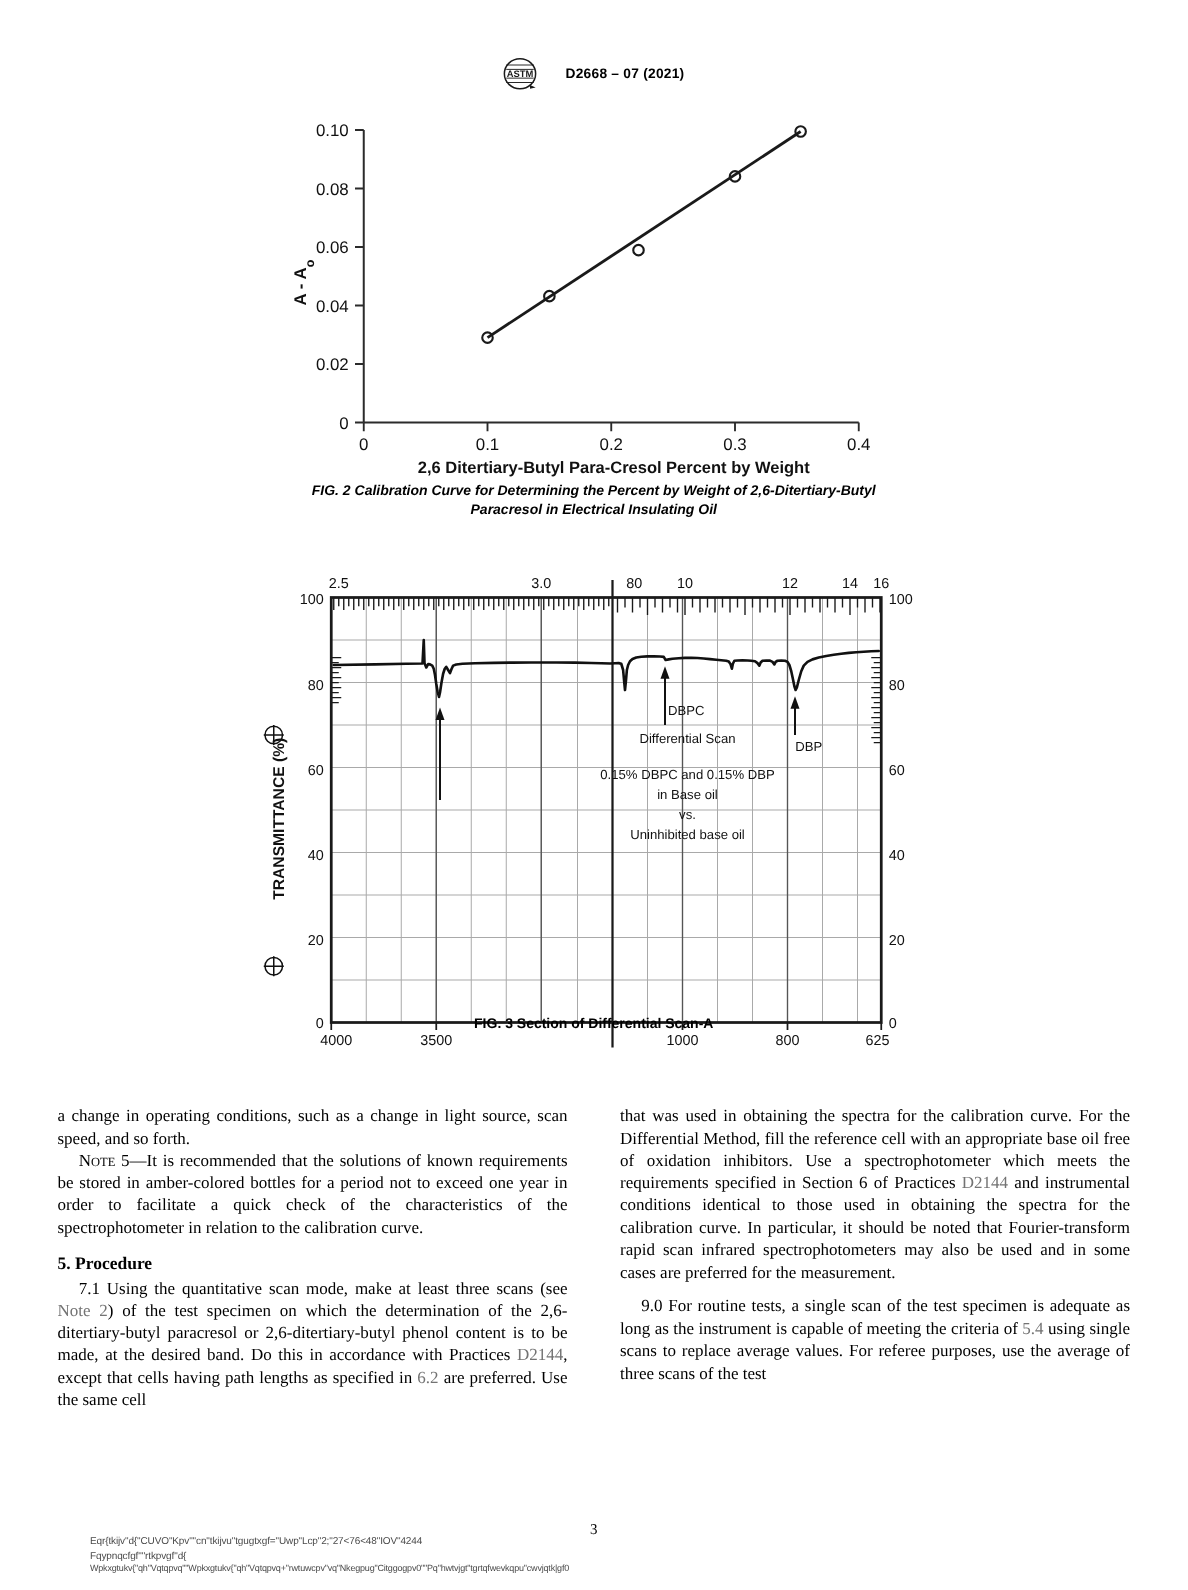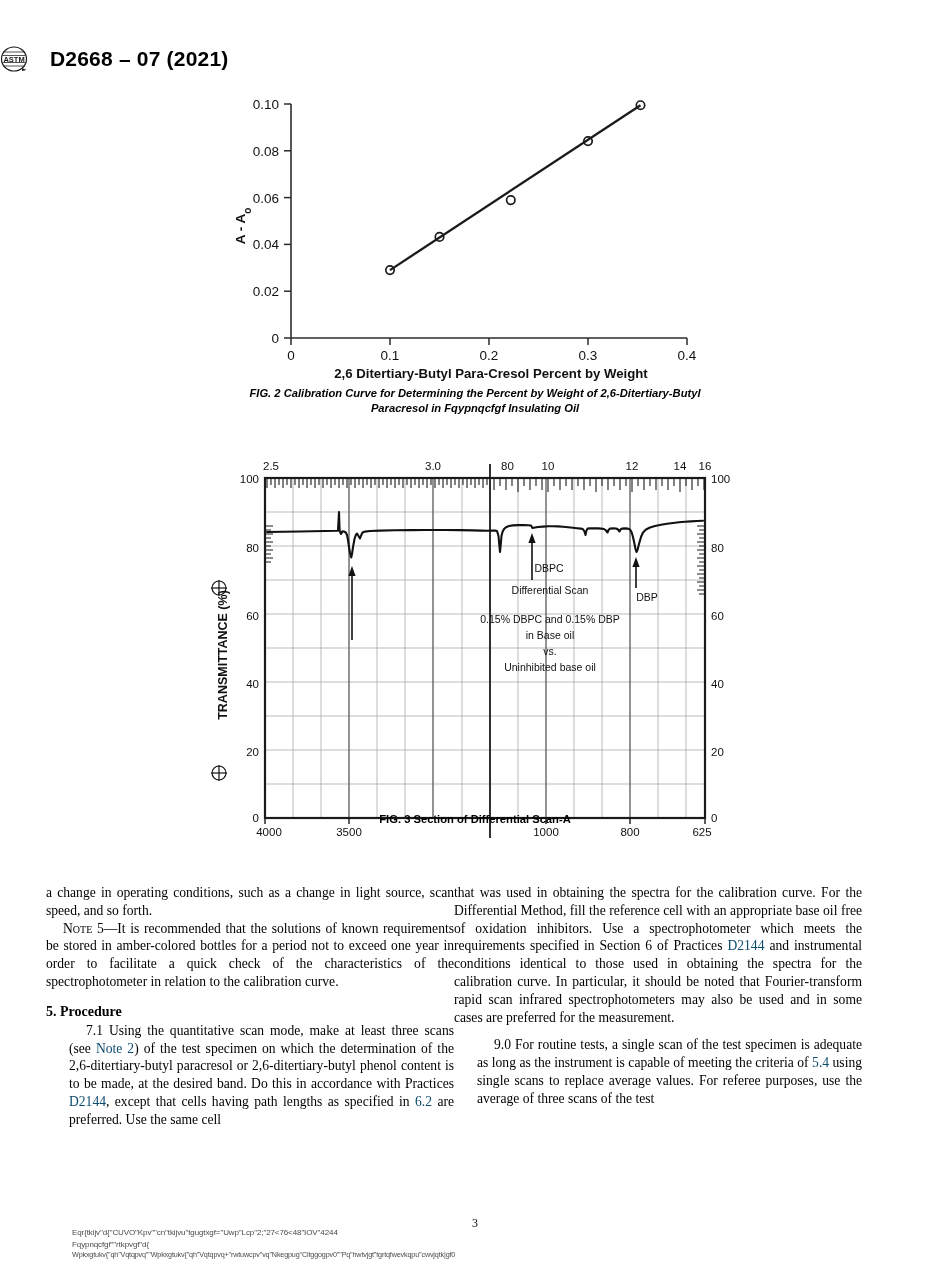--- a/index.html
+++ b/index.html
@@ -9,26 +9,26 @@
     font-family:"Liberation Serif", serif;
     color:#000;
     position:relative;
     overflow:hidden;
   }
   .page { position:relative; width:950px; height:1272px; }
 
   
   .header {
     position:absolute; top:46px; left:0; width:950px;
-    display:flex; align-items:center; gap:22px;
+    display:flex; align-items:center; justify-content:center; gap:22px;
   }
   .astm-logo { width:28px; height:26px; display:block; }
   .header-title {
     font-family:"Liberation Sans", sans-serif;
-    font-weight:bold; font-size:21px; letter-spacing:0.2px;
+    font-weight:bold; font-size:11px; letter-spacing:0.2px;
   }
 
   
   .fig2-wrap { position:absolute; top:86px; left:0; width:878px; }
   .fig2-svg { display:block; margin:0 auto; }
   .fig-caption {
     font-family:"Liberation Sans", sans-serif;
     font-weight:bold; font-size:11.2px; text-align:center;
     line-height:1.35;
   }
@@ -36,37 +36,37 @@
 
   
   .fig3-wrap { position:absolute; top:440px; left:0; width:950px; }
   .fig3-svg { display:block; margin:0 auto; }
   .fig3-caption { position:absolute; top:812px; left:175px; width:600px; }
 
   
   .columns {
     position:absolute; top:884px; left:46px;
     width:858px;
-    display:flex; 
+    display:flex; gap:42px;
   }
   .col { width:408px; }
   .col p { margin:0; font-size:13.6px; line-height:1.31; text-align:justify;
            text-justify:inter-word; hyphens:manual; }
-  .col p.indent { text-indent:17px;margin-left:23px; }
+  .col p.indent { text-indent:17px; }
   .col p.spaced { margin-top:10px; }
   .note {
     font-size:11.3px; line-height:1.30; text-align:justify; margin:11px 0 0 0;
     text-indent:17px;
   }
   .note .note-label { font-variant:small-caps; }
   .sec-head {
     font-family:"Liberation Serif", serif;
     font-weight:bold; font-size:14px; margin:13px 0 2px 0;
   }
-  .lnk { color:#0c4a6e; }
+  .lnk { color:#737373; }
 
   
   .page-number {
     position:absolute; top:1216px; left:0; width:950px;
     text-align:center; font-size:12px;
   }
   .footer-block {
     position:absolute; top:1227px; left:72px;
     font-family:"Liberation Sans", sans-serif;
     color:#4a4a4a;
@@ -142,21 +142,21 @@
       </g>
 
       <text x="66" y="140" font-size="13.5" font-weight="bold" fill="#111" text-anchor="middle" transform="rotate(-90 66 140)">A - A<tspan font-size="10" baseline-shift="sub">o</tspan></text>
 
       <text x="312" y="292" font-size="13.2" font-weight="bold" fill="#111" text-anchor="middle">2,6 Ditertiary-Butyl Para-Cresol Percent by Weight</text>
     </svg>
   </div>
 
   <div class="fig-caption fig2-caption">
     <div>FIG. 2  Calibration Curve for Determining the Percent by Weight of 2,6-Ditertiary-Butyl</div>
-    <div>Paracresol in Fqypnqcfgf Insulating Oil</div>
+    <div>Paracresol in Electrical Insulating Oil</div>
   </div>
 
   <div class="fig3-wrap">
     <svg class="fig3-svg" width="540" height="400" viewBox="0 0 540 400">
 
       <defs>
         <clipPath id="plotclip">
             <rect x="60" y="38" width="440" height="340"></rect>
           </clipPath>
       </defs>

